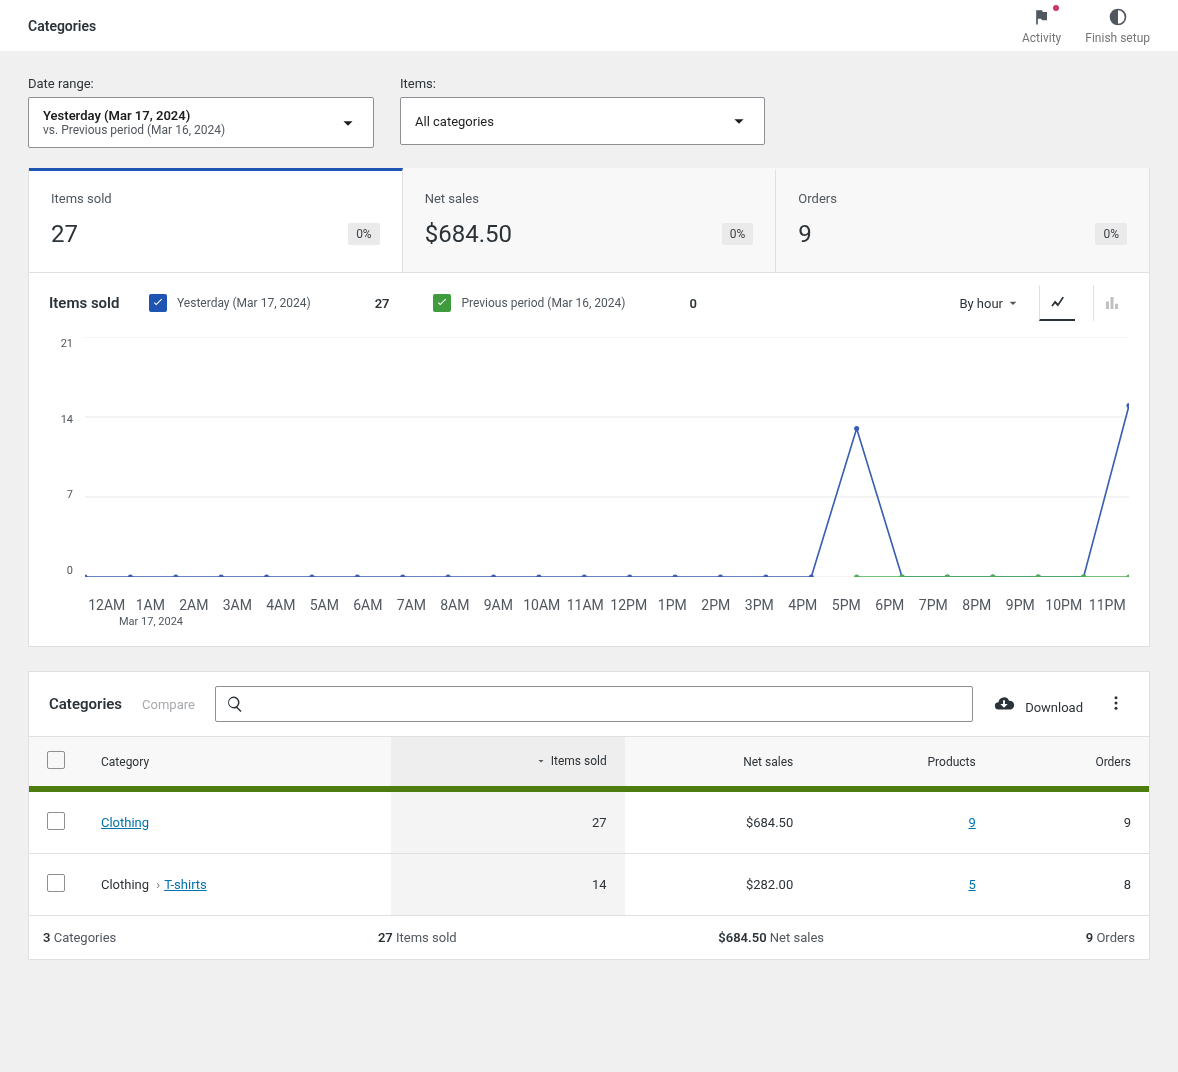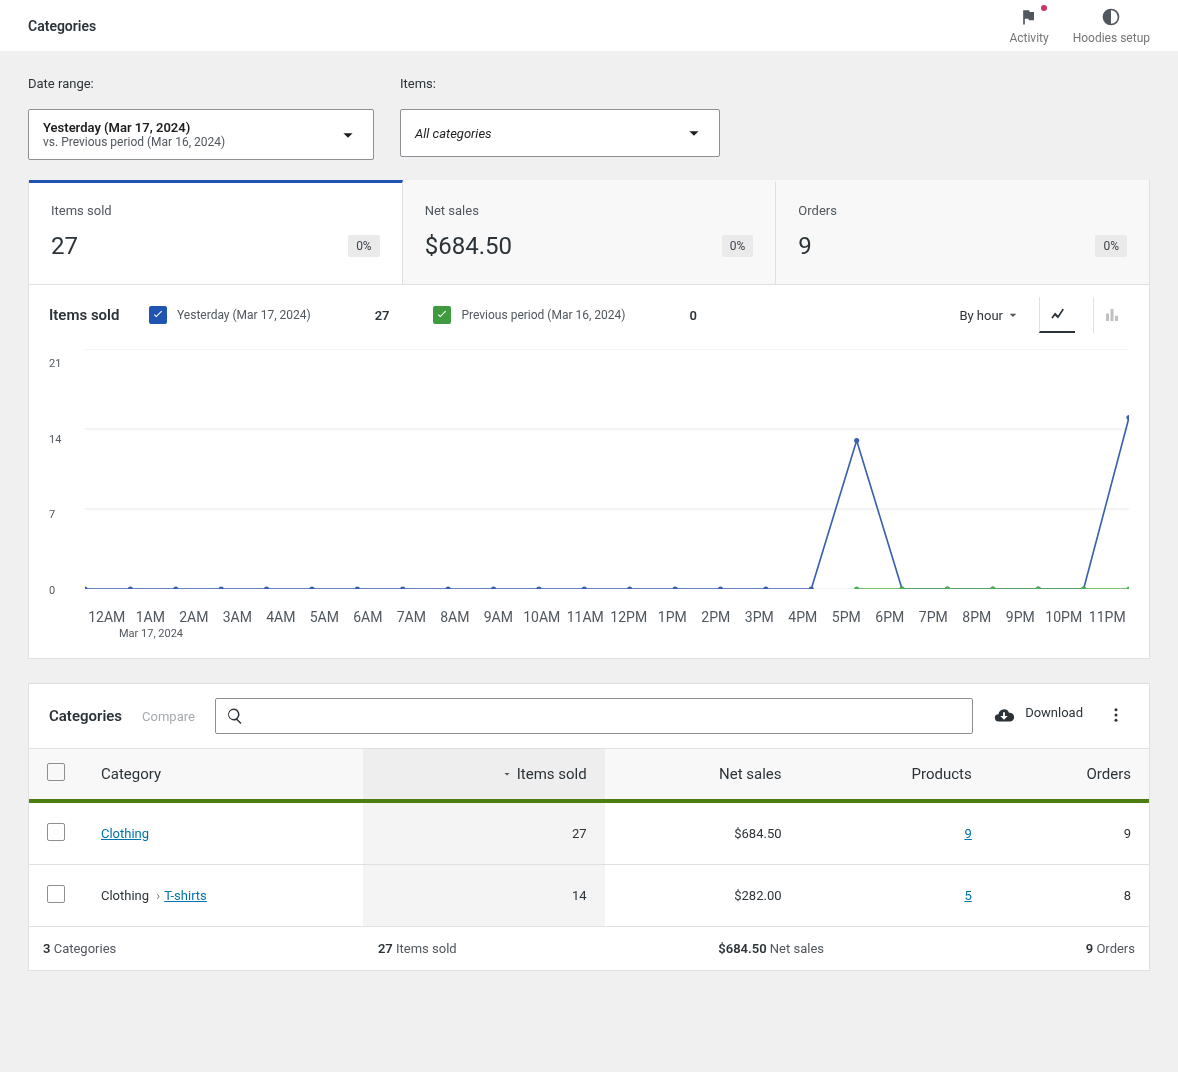--- a/index.html
+++ b/index.html
@@ -4,24 +4,24 @@
 <style>
 * { box-sizing: border-box; margin: 0; padding: 0; }
 body { font-family: -apple-system, BlinkMacSystemFont, "Segoe UI", Roboto, sans-serif; font-size: 13px; color: #2c3338; background: #f0f0f1; }
 .topbar { background: #fff; height: 52px; display: flex; align-items: center; padding: 0 28px; border-bottom: 1px solid #f0f0f1; }
 .topbar-title { font-size: 14px; font-weight: 600; flex: 1; }
 .topbar-actions { display: flex; gap: 24px; }
 .topbar-action { display: flex; flex-direction: column; align-items: center; font-size: 12px; color: #757575; cursor: pointer; position: relative; justify-content: space-between; }
 .topbar-action svg { width: 20px; height: 20px; margin-bottom: 4px; fill: #50575e; }
 .dot { position: absolute; top: -2px; right: 2px; width: 6px; height: 6px; background: #c9356e; border-radius: 50%; }
 .filters { padding: 24px 28px 20px; display: flex; gap: 26px; }
-.filter-group label { font-size: 13px; display: block; margin-bottom: 18px; }
+.filter-group label { font-size: 13px; display: block; margin-bottom: 6px; }
 .filter-box { border: 1px solid #8c8f94; border-radius: 2px; background: #fff; padding: 10px 14px; display: flex; align-items: center; justify-content: space-between; cursor: pointer; }
 .fb1 { width: 346px; }
-.fb2 { width: 320px; height: 48px; font-style: italic; }
+.fb2 { width: 365px; height: 48px; }
 .filter-main { font-size: 13px; font-weight: 600; color: #1e1e1e; }
 .filter-sub { font-size: 12px; color: #50575e; }
 .chev-down { width: 22px; height: 22px; fill: #1e1e1e; }
 .summary { margin: 0 28px; background: #fff; border: 1px solid #e0e0e0; display: flex; border-top: none; }
 .summary-card { flex: 1; padding: 20px 22px 24px; border-right: 1px solid #e0e0e0; position: relative; }
 .summary-card:last-child { border-right: none; }
 .summary-card.active { border-top: 3px solid #1f54b3; background: #fff; }
 .summary-card:not(.active) { border-top: 3px solid transparent; background: #f8f8f8; }
 .summary-label { font-size: 13px; color: #50575e; margin-bottom: 14px; }
 .summary-row { display: flex; align-items: center; justify-content: space-between; }
@@ -37,37 +37,37 @@
 .legend-item { display: flex; align-items: center; gap: 10px; font-size: 12px; color: #50575e; }
 .legend-val { font-weight: 600; color: #2c3338; margin-left: 50px; margin-right: 30px; }
 .chart-right { margin-left: auto; display: flex; align-items: center; gap: 18px; }
 .interval { font-size: 13px; cursor: pointer; display: flex; align-items: center; gap: 2px; }
 .chart-type-btn { width: 36px; height: 36px; display: flex; align-items: center; justify-content: center; cursor: pointer; border-left: 1px solid #e0e0e0; }
 .chart-type-btn:first-of-type { border-left: 1px solid #e0e0e0; }
 .chart-type-btn svg { width: 18px; height: 18px; fill: #50575e; }
 .chart-type-btn.active svg { fill: #2c3338; }
 .chart-type-btn.active { border-bottom: 2px solid #2c3338;}
 .chart-body { padding: 4px 20px 0; }
-.y-axis { position: absolute; left: 0; display: flex; flex-direction: column; justify-content: space-between; height: 240px; font-size: 11px; color: #50575e; width: 24px; margin-top: 8px; }
+.y-axis { position: absolute; left: 0; display: flex; flex-direction: column; justify-content: space-between; height: 240px; font-size: 11px; color: #50575e; text-align: right; width: 24px; }
 .plot-wrap { position: relative; padding-left: 36px; height: 260px; }
 .x-axis { display: flex; padding-left: 36px; font-size: 14px; color: #50575e; }
 .x-tick { flex: 1; text-align: center; }
 .x-date { padding-left: 70px; font-size: 11px; color: #50575e; margin-top: 2px; }
 .table-card { margin: 24px 28px; background: #fff; border: 1px solid #e0e0e0; }
 .table-head { display: flex; align-items: center; padding: 14px 20px; gap: 20px; }
 .table-title { font-size: 15px; font-weight: 600; }
 .compare { font-size: 13px; color: #a7aaad; cursor: pointer; }
 .search-box { flex: 1; border: 1px solid #8c8f94; border-radius: 2px; height: 36px; display: flex; align-items: center; padding: 0 10px; }
 .search-box svg { width: 18px; height: 18px; fill: #2c3338; }
-.download { display: flex; align-items: flex-start; gap: 10px; font-size: 13px; cursor: pointer; }
+.download { display: flex; align-items: flex-end; gap: 10px; font-size: 13px; cursor: pointer; }
 .download svg { width: 22px; height: 22px; fill: #2c3338; }
 .kebab { cursor: pointer; padding: 4px; }
 .kebab svg { width: 18px; height: 18px; fill: #2c3338; }
 table { width: 100%; border-collapse: collapse; }
-th { text-align: right; font-weight: 400; font-size: 15px; color: #2c3338; padding: 14px 18px; background: #f8f8f8; border-top: 1px solid #e0e0e0; border-bottom: 4px solid #4d7c0f; }
+th { text-align: right; font-weight: 400; font-size: 12px; color: #2c3338; padding: 14px 18px; background: #f8f8f8; border-top: 1px solid #e0e0e0; border-bottom: 6px solid #4d7c0f; }
 th:nth-child(1) { width: 44px; text-align: center; }
 th:nth-child(2) { text-align: left; }
 th.sorted { background: #eee; }
 td { padding: 20px 18px; border-bottom: 1px solid #e0e0e0; font-size: 13px; text-align: right; }
 td:nth-child(1) { text-align: center; }
 td:nth-child(2) { text-align: left; }
 td.sorted-col { background: #f4f4f4; }
 .link { color: #0073aa; text-decoration: underline; cursor: pointer; }
 .checkbox { width: 18px; height: 18px; border: 1px solid #8c8f94; border-radius: 2px; display: inline-block; cursor: pointer; }
 .breadcrumb-sep { color: #787c82; margin: 0 4px; }
@@ -85,21 +85,21 @@
       <span class="dot"></span>
       <svg viewBox="0 0 24 24">
           <path d="M5 3v18h2v-7h4l1 2h6V6h-5l-1-2H5z"></path>
         </svg>
       <span>Activity</span>
     </div>
     <div class="topbar-action">
       <svg viewBox="0 0 24 24">
           <path d="M12 2a10 10 0 100 20 10 10 0 000-20zm0 2a8 8 0 010 16V4z"></path>
         </svg>
-      <span>Hoodies setup</span>
+      <span>Finish setup</span>
     </div>
   </div>
 </div>
 
 <div class="filters">
   <div class="filter-group">
     <label>Date range:</label>
     <div class="filter-box fb1">
       <div>
         <div class="filter-main">Yesterday (Mar 17, 2024)</div>

